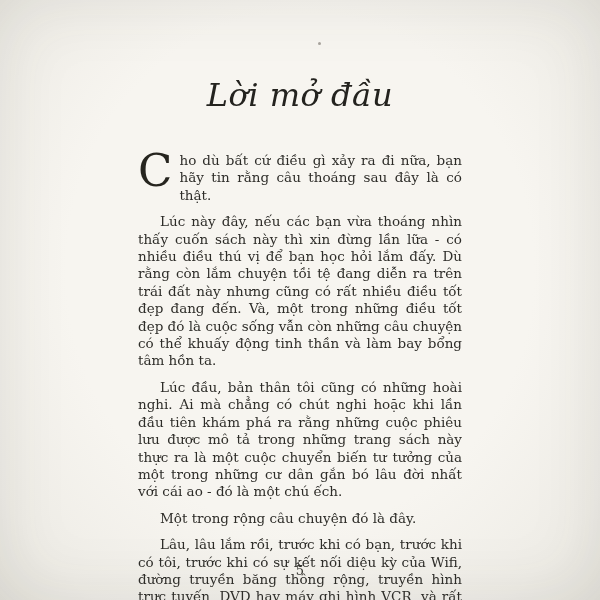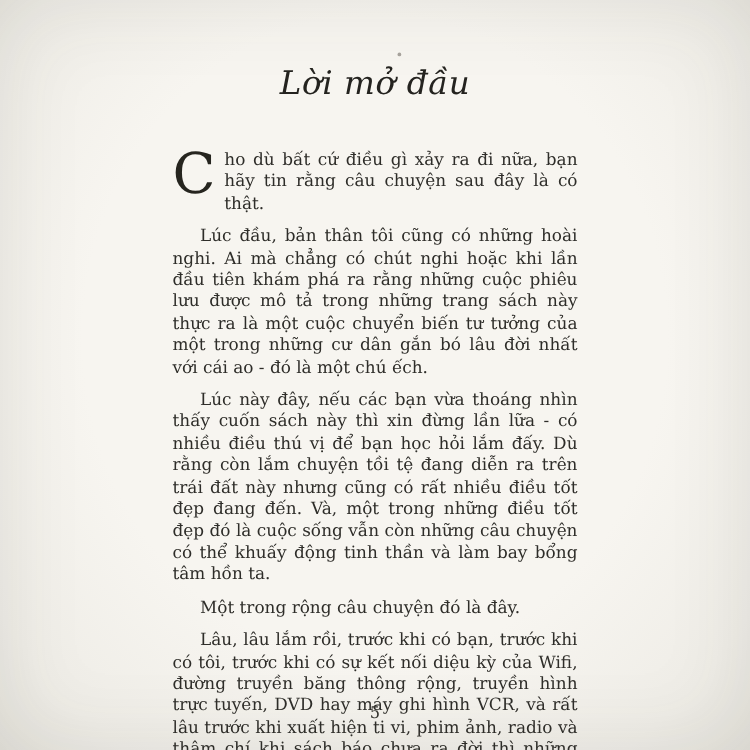--- a/index.html
+++ b/index.html
@@ -13,23 +13,23 @@
     width: 600px;
     height: 600px;
     margin: 0 auto;
     background: radial-gradient(ellipse at 50% 45%, #f7f5f0 55%, #efede7 85%, #e7e5de 100%);
     box-shadow: inset 0 0 70px rgba(60,55,45,0.10);
     overflow: hidden;
     color: #2b2a26;
   }
   .chapter-title {
     margin: 0;
-    padding-top: 52px;
+    padding-top: 76px;
     text-align: center;
-    font-size: 26px;
+    font-size: 32px;
     font-weight: normal;
     font-style: italic;
     letter-spacing: 0.5px;
     color: #24231f;
   }
   .text-block {
     width: 324px;
     margin: 38px auto 0 auto;
     font-size: 13.5px;
     line-height: 17.4px;
@@ -73,26 +73,26 @@
 
 <div class="page">
 
   <div class="speck"></div>
 
   <h1 class="chapter-title">Lời mở đầu</h1>
 
   <div class="text-block">
 
     <p class="para">
-      <span class="dropcap">C</span><span>ho dù bất cứ điều gì xảy ra đi nữa, bạn hãy tin rằng câu chuyện sau đây là có thật.</span>
+      <span class="dropcap">C</span><span>ho dù bất cứ điều gì xảy ra đi nữa, bạn hãy tin rằng câu thoáng sau đây là có thật.</span>
     </p>
 
+    <p class="para indent">Lúc này đây, nếu các bạn vừa thoáng nhìn thấy cuốn sách này thì xin đừng lần lữa - có nhiều điều thú vị để bạn học hỏi lắm đấy. Dù rằng còn lắm chuyện tồi tệ đang diễn ra trên trái đất này nhưng cũng có rất nhiều điều tốt đẹp đang đến. Và, một trong những điều tốt đẹp đó là cuộc sống vẫn còn những câu chuyện có thể khuấy động tinh thần và làm bay bổng tâm hồn ta.</p>
+
     <p class="para indent">Lúc đầu, bản thân tôi cũng có những hoài nghi. Ai mà chẳng có chút nghi hoặc khi lần đầu tiên khám phá ra rằng những cuộc phiêu lưu được mô tả trong những trang sách này thực ra là một cuộc chuyển biến tư tưởng của một trong những cư dân gắn bó lâu đời nhất với cái ao - đó là một chú ếch.</p>
-
-    <p class="para indent">Lúc này đây, nếu các bạn vừa thoáng nhìn thấy cuốn sách này thì xin đừng lần lữa - có nhiều điều thú vị để bạn học hỏi lắm đấy. Dù rằng còn lắm chuyện tồi tệ đang diễn ra trên trái đất này nhưng cũng có rất nhiều điều tốt đẹp đang đến. Và, một trong những điều tốt đẹp đó là cuộc sống vẫn còn những câu chuyện có thể khuấy động tinh thần và làm bay bổng tâm hồn ta.</p>
 
     <p class="para indent">Một trong rộng câu chuyện đó là đây.</p>
 
     <p class="para indent">Lâu, lâu lắm rồi, trước khi có bạn, trước khi có tôi, trước khi có sự kết nối diệu kỳ của Wifi, đường truyền băng thông rộng, truyền hình trực tuyến, DVD hay máy ghi hình VCR, và rất lâu trước khi xuất hiện ti vi, phim ảnh, radio và thậm chí khi sách báo chưa ra đời thì những câu</p>
 
   </div>
 
   <div class="page-number">5</div>
 
 </div>

